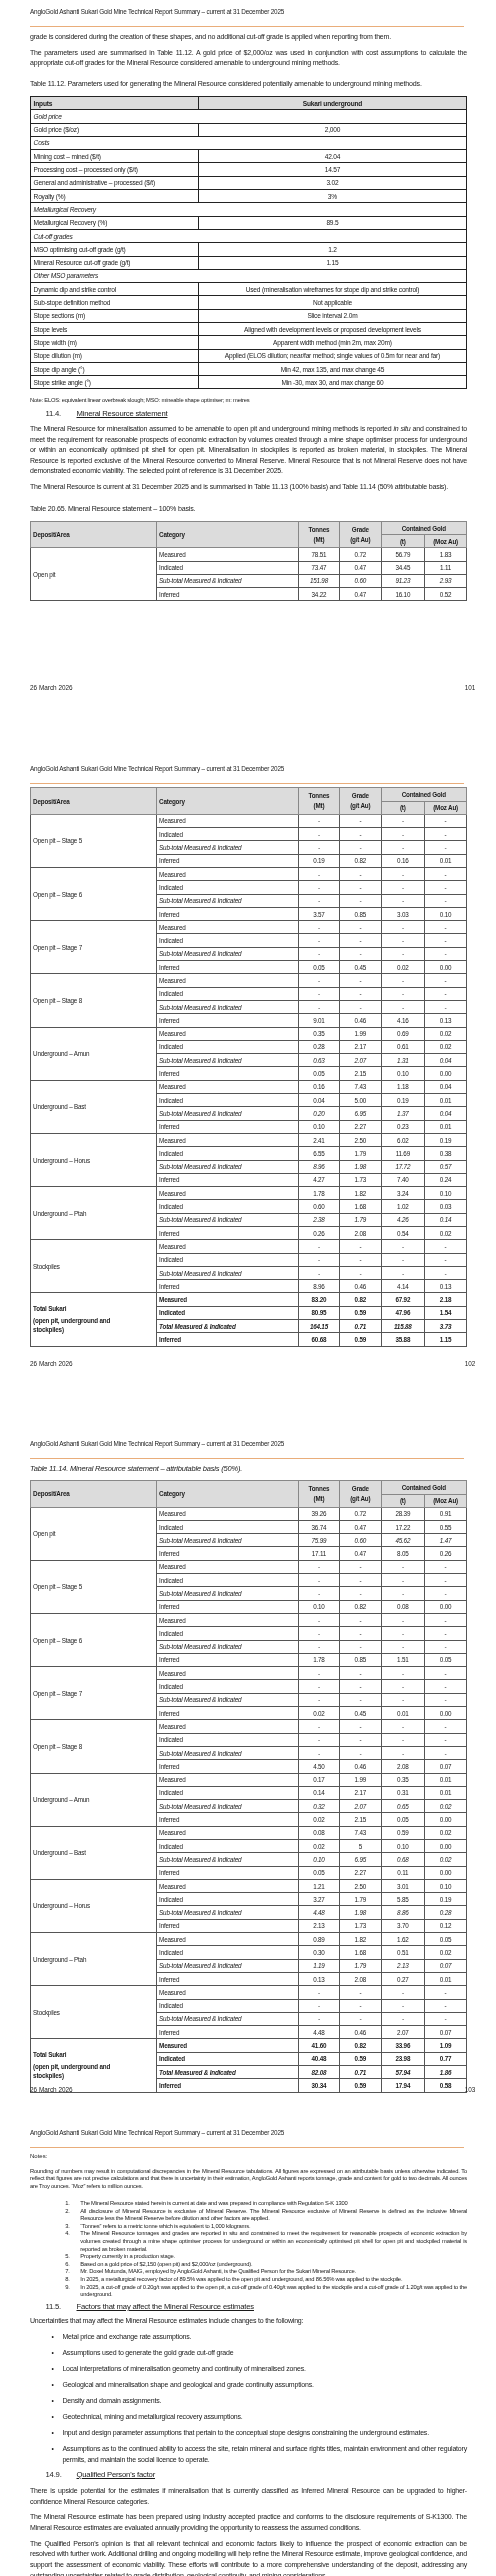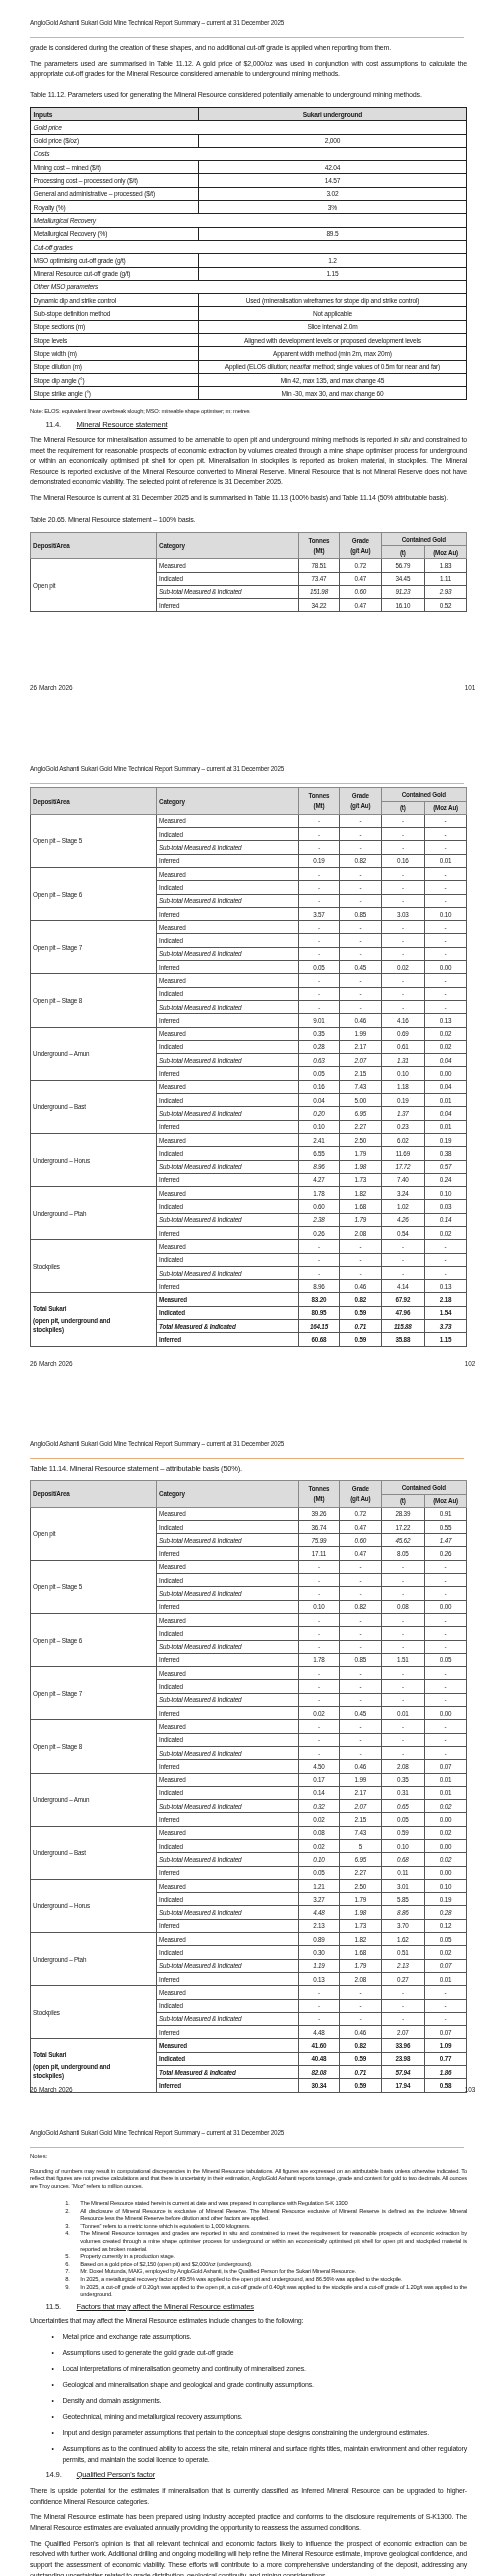--- a/index.html
+++ b/index.html
@@ -37,21 +37,21 @@
   .notes-para { font-size: 5.8px; line-height: 7.7px; letter-spacing: -0.2px; text-align: justify; }
   ol.notes { font-size: 5.8px; line-height: 7.6px; letter-spacing: -0.2px; margin-left: 41px; text-align: justify; }
   ol.notes li { padding-left: 9.3px; }
   ul.bul { list-style: none; margin-left: 21.6px; }
   ul.bul li { position: relative; padding-left: 10.8px; font-size: 7px; line-height: 10.6px; letter-spacing: -0.2px; margin-bottom: 5.4px; text-align: justify; }
   ul.bul li::before { content: "\2022"; position: absolute; left: 0; top: 0; font-size: 6.7px; }
 </style>
 </head>
 <body>
 
-<div class="page" style="height:749px; padding-top:19px;">
+<div class="page" style="height:749px; padding-top:8px;">
   <div class="run-header">AngloGold Ashanti Sukari Gold Mine Technical Report Summary – current at 31 December 2025</div>
   <div class="rule" style="margin-top:11.3px;"></div>
   <p class="body" style="margin-top:4.6px;">grade is considered during the creation of these shapes, and no additional cut-off grade is applied when reporting from them.</p>
   <p class="body">The parameters used are summarised in Table 11.12. A gold price of $2,000/oz was used in conjunction with cost assumptions to calculate the appropriate cut-off grades for the Mineral Resource considered amenable to underground mining methods.</p>
   <p class="caption" style="margin-top:10.3px; margin-bottom:6.2px;">Table 11.12. Parameters used for generating the Mineral Resource considered potentially amenable to underground mining methods.</p>
   <table class="params">
     <thead>
       <tr>
         <th>Inputs</th>
         <th class="c">Sukari underground</th>
@@ -515,21 +515,21 @@
   </table>
   <div class="footer" style="position:absolute; left:30px; right:21.6px; top:611px;">
     <span>26 March 2026</span>
     <span>102</span>
   </div>
 </div>
 
 <div class="page" style="height:689px; padding-top:0px;">
   <div class="run-header">AngloGold Ashanti Sukari Gold Mine Technical Report Summary – current at 31 December 2025</div>
   <div class="rule" style="margin-top:11.3px;"></div>
-  <p class="caption" style="margin-top:4.6px; margin-bottom:5.7px; font-size:7.5px;">Table 11.14. Mineral Resource statement – attributable basis (50%).</p>
+  <p class="caption" style="margin-top:4.6px; margin-bottom:5.7px; font-size:7.5px;font-style:italic;">Table 11.14. Mineral Resource statement – attributable basis (50%).</p>
   <table class="res">
     <thead class="res-head">
         <tr>
           <th rowspan="2" style="width:28.9%; text-align:left; height:13.4px;">Deposit/Area</th>
           <th rowspan="2" style="width:32.5%; text-align:left;">Category</th>
           <th rowspan="2" style="width:9.5%; text-align:center; line-height:9.8px;"><span>Tonnes</span><br><span>(Mt)</span></th>
           <th rowspan="2" style="width:9.5%; text-align:center; line-height:9.8px;"><span>Grade</span><br><span>(g/t Au)</span></th>
           <th colspan="2" style="text-align:center; height:13.4px;">Contained Gold</th>
         </tr>
         <tr>

